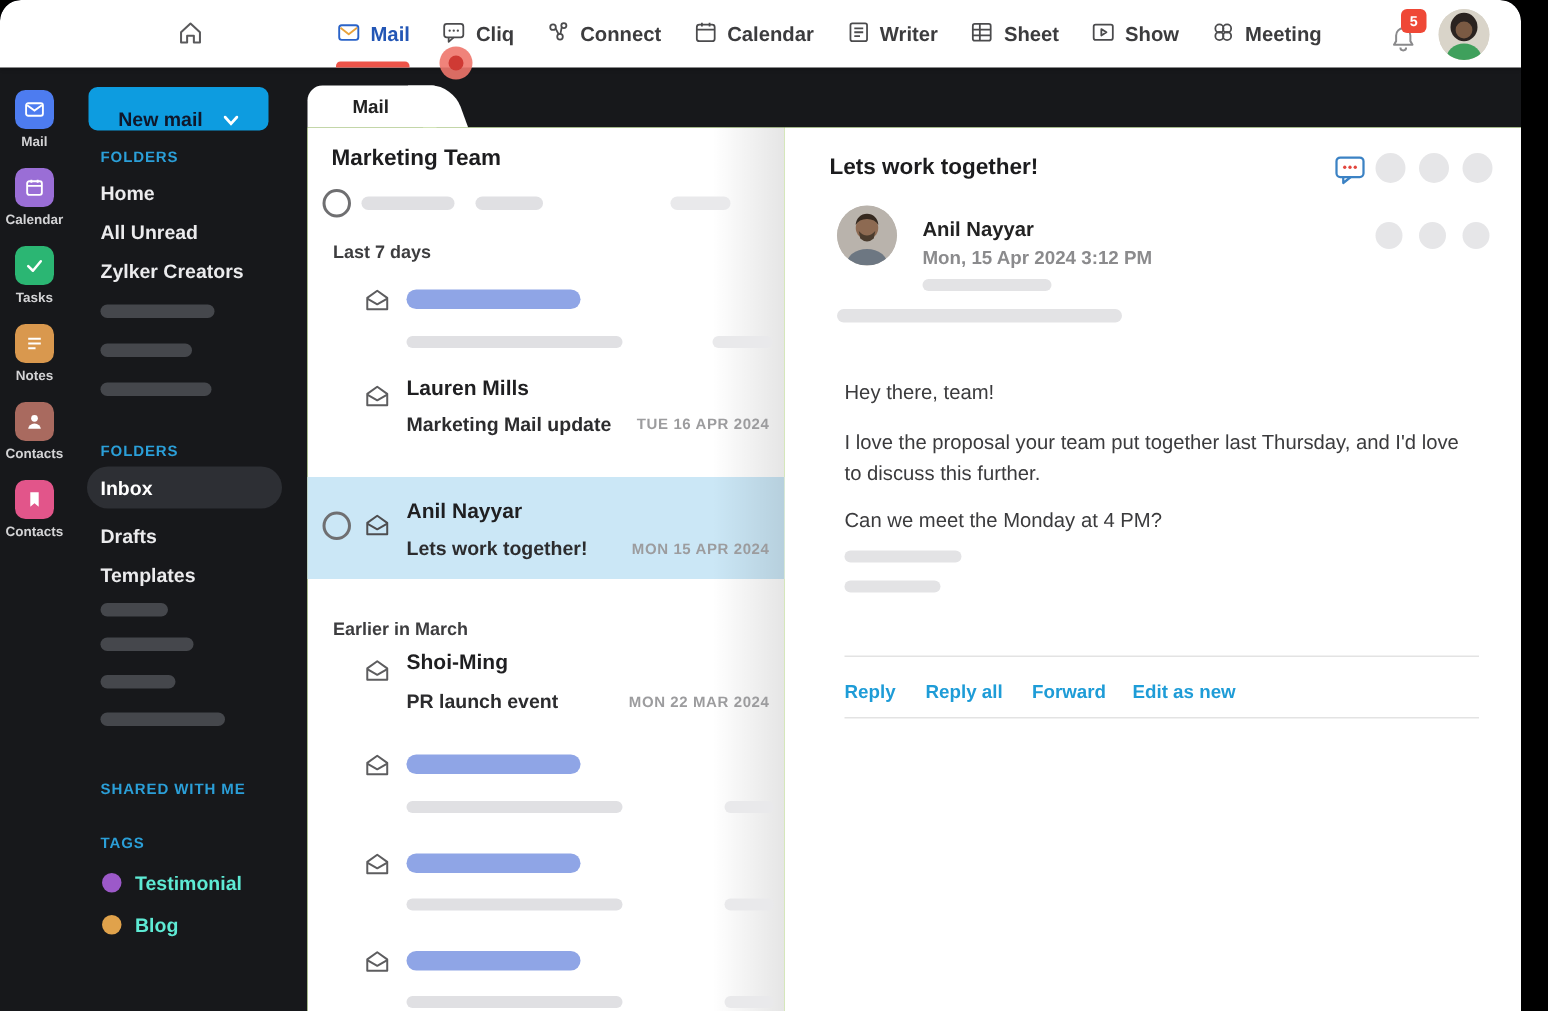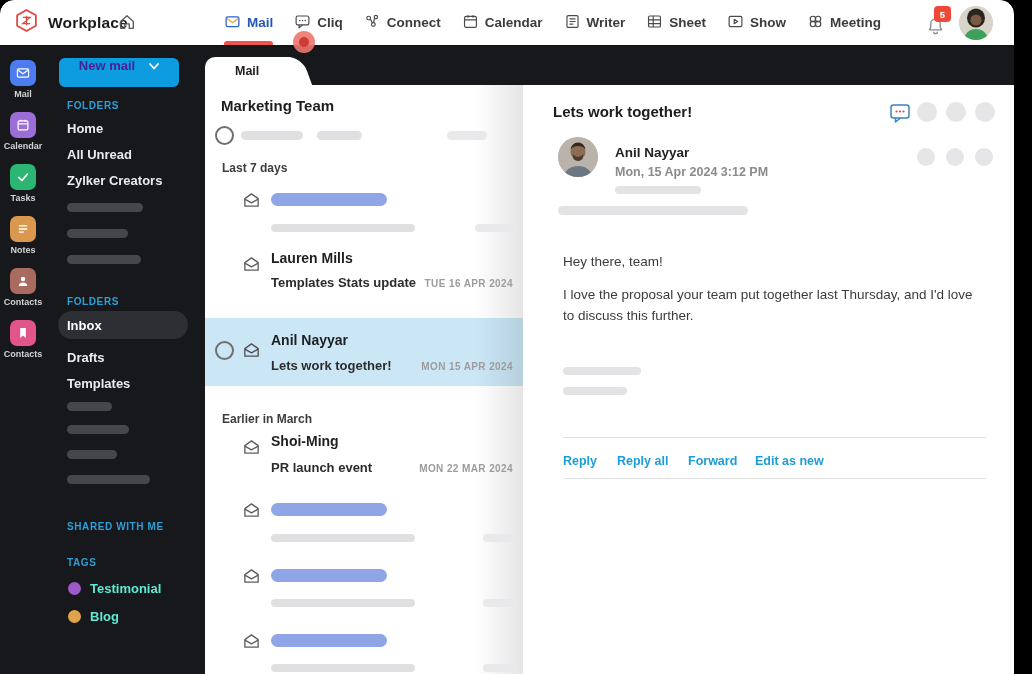--- a/index.html
+++ b/index.html
@@ -24,21 +24,21 @@
   .topbar-avatar { position:absolute; left:959px; top:6px; width:34px; height:34px; border-radius:50%; overflow:hidden; background:#d9d4c9; }
 
   
   .rail { position:absolute; left:0; top:45px; width:46px; bottom:0; display:flex; flex-direction:column; align-items:center; padding-top:15px; gap:13px; }
   .rail-item { display:flex; flex-direction:column; align-items:center; gap:3px; cursor:pointer; }
   .rail-icon { width:26px; height:26px; border-radius:7px; display:flex; align-items:center; justify-content:center; }
   .rail-label { font-size:9px; color:#d3d3d5; font-weight:600; }
 
   
   .sidebar { position:absolute; left:46px; top:45px; width:159px; bottom:0; }
-  .newmail-btn { position:absolute; left:13px; top:13px; width:120px; height:29px; background:#0d9ce0; border:none; border-radius:6px; color:#4c1d95; font-size:13px; font-weight:700; display:flex; align-items:flex-start; justify-content:center; gap:14px; cursor:pointer; font-family:inherit; }
+  .newmail-btn { position:absolute; left:13px; top:13px; width:120px; height:29px; background:#0d9ce0; border:none; border-radius:6px; color:#0f172a; font-size:13px; font-weight:700; display:flex; align-items:flex-end; justify-content:center; gap:14px; cursor:pointer; font-family:inherit; }
   .side-label { position:absolute; left:21px; font-size:10px; font-weight:700; color:#2b9fd8; letter-spacing:.6px; }
   .side-item { position:absolute; left:21px; font-size:13px; font-weight:600; color:#ebebed; cursor:pointer; }
   .inbox-pill { position:absolute; left:12px; top:266px; width:130px; height:28px; background:#2d2f34; border-radius:15px; display:flex; align-items:center; padding-left:9px; font-size:13px; font-weight:700; color:#fff; cursor:pointer; }
   .sk { position:absolute; border-radius:5px; }
   .sk-side { background:#45474c; height:9px; }
   .tag-row { position:absolute; left:22px; display:flex; align-items:center; gap:9px; font-size:13px; font-weight:600; color:#5eead4; cursor:pointer; }
   .tag-dot { width:13px; height:13px; border-radius:50%; }
 
   
   .tab { position:absolute; left:205px; top:57px; width:86px; height:28px; background:#fff; border-radius:10px 2px 0 0; z-index:2; }
@@ -78,29 +78,20 @@
   .comment-input::placeholder { color:#9b9b9d; }
   .cbtn { position:absolute; top:5px; width:21px; height:21px; border-radius:50%; background:#d9d9db; cursor:pointer; }
 </style>
 </head>
 <body>
 
 <div class="stage">
   <div class="window">
 
     <div class="topbar">
-      <div class="brand">
-        <span>
-          <svg width="25" height="25" viewBox="0 0 24 24">
-              <path d="M12 2 L21 7 V17 L12 22 L3 17 V7 Z" fill="none" stroke="#e2453d" stroke-width="1.7" stroke-linejoin="round"></path>
-              <path d="M8.5 9 h7 l-7 6 h7 M12 7.5 v9" fill="none" stroke="#e2453d" stroke-width="1.2"></path>
-            </svg>
-        </span>
-        <span class="brand-name">Workplace</span>
-      </div>
       <span class="home-btn">
         <svg width="18" height="18" viewBox="0 0 20 20">
             <path d="M3 9.5 L10 3 L17 9.5 V17 H12.5 V12 H7.5 V17 H3 Z" fill="none" stroke="#5a5a5c" stroke-width="1.5" stroke-linejoin="round"></path>
           </svg>
       </span>
 
       <div class="nav">
         <div class="nav-item active">
           <span><svg width="17" height="17" viewBox="0 0 20 20">
                 <rect x="2.5" y="4.5" width="15" height="11.5" rx="2" fill="none" stroke="#2a63c8" stroke-width="1.5"></rect>
@@ -306,21 +297,21 @@
           <div class="sk sk-gray" style="left:66px; top:139px; width:144px;"></div>
           <div class="sk sk-pill" style="left:270px; top:139px; width:40px;"></div>
         </div>
 
         <div>
           <span class="env" style="left:37px; top:170px;"><svg width="19" height="19" viewBox="0 0 20 20" fill="none" stroke="#5d5d5f" stroke-width="1.4" stroke-linejoin="round">
                 <path d="M3 8 L10 3 L17 8 V16 H3 Z"></path>
                 <path d="M3 8.5 L10 12.5 L17 8.5"></path>
               </svg></span>
           <div class="sender" style="left:66px; top:165px;">Lauren Mills</div>
-          <div class="subject" style="left:66px; top:190px;">Templates Stats update</div>
+          <div class="subject" style="left:66px; top:190px;">Marketing Mail update</div>
           <div class="mdate" style="top:193px;">TUE 16 APR 2024</div>
         </div>
 
         <div class="sel-row">
           <span class="circle-check" style="left:10px; top:23px;"></span>
           <span class="env" style="left:37px; top:23px;"><svg width="19" height="19" viewBox="0 0 20 20" fill="none" stroke="#4e4e50" stroke-width="1.4" stroke-linejoin="round">
                 <path d="M3 8 L10 3 L17 8 V16 H3 Z"></path>
                 <path d="M3 8.5 L10 12.5 L17 8.5"></path>
               </svg></span>
           <div class="sender" style="left:66px; top:14px;">Anil Nayyar</div>
@@ -399,20 +390,21 @@
 
         <span class="gcircle sm" style="left:394px; top:63px;"></span>
         <span class="gcircle sm" style="left:423px; top:63px;"></span>
         <span class="gcircle sm" style="left:452px; top:63px;"></span>
 
         <div class="sk sk-light" style="left:92px; top:101px; width:86px; height:8px;"></div>
         <div class="sk sk-light" style="left:35px; top:121px; width:190px; height:9px;"></div>
 
         <p class="body-p" style="top:167px;">Hey there, team!</p>
         <p class="body-p" style="top:200px; width:412px;">I love the proposal your team put together last Thursday, and I'd love to discuss this further.</p>
+        <p class="body-p" style="top:252px;">Can we meet the Monday at 4 PM?</p>
 
         <div class="sk sk-light" style="left:40px; top:282px; width:78px; height:8px;"></div>
         <div class="sk sk-light" style="left:40px; top:302px; width:64px; height:8px;"></div>
 
         <div class="rule" style="top:352px;"></div>
         <span class="action-link" style="left:40px; top:369px;">Reply</span>
         <span class="action-link" style="left:94px; top:369px;">Reply all</span>
         <span class="action-link" style="left:165px; top:369px;">Forward</span>
         <span class="action-link" style="left:232px; top:369px;">Edit as new</span>
         <div class="rule" style="top:393px;"></div>

